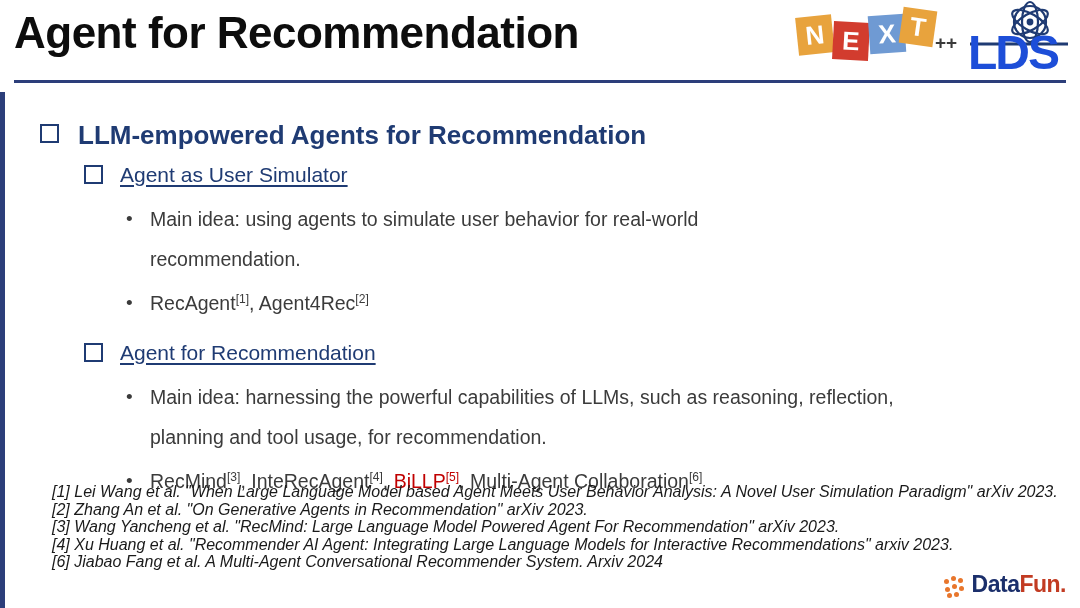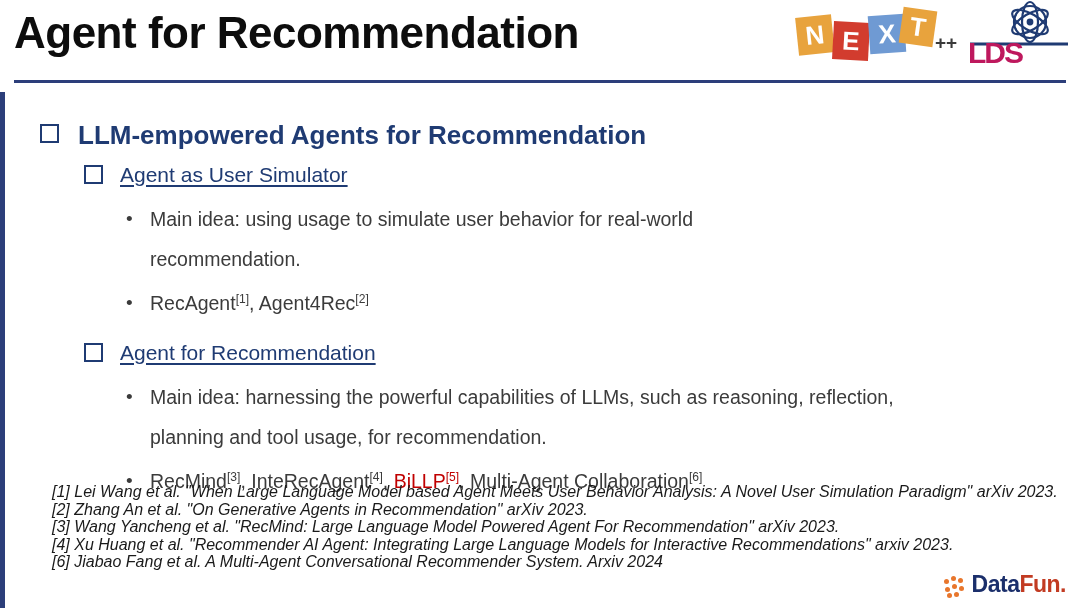--- a/index.html
+++ b/index.html
@@ -86,23 +86,23 @@
     position: absolute;
     left: 968px;
     top: 0px;
     width: 104px;
     height: 80px;
   }
   .lds-letters {
     position: absolute;
     left: 0;
     top: 30px;
-    font-size: 30px;
-    font-weight: bold;
-    color: #be185d;
+    font-size: 48px;
+    font-weight: bold;
+    color: #1d4ed8;
     letter-spacing: -2px;
     line-height: 46px;
   }
 
   
   .content {
     position: absolute;
     left: 0;
     top: 92px;
     width: 1080px;
@@ -253,21 +253,21 @@
     <span class="txt">LLM-empowered Agents for Recommendation</span>
   </div>
 
   <div class="l2" style="margin-top: 12px;">
     <span class="box-bullet"></span>
     <span class="txt">Agent as User Simulator</span>
   </div>
 
   <div class="l3" style="margin-top: 12px; width: 700px;">
     <span class="dot">•</span>
-    <span class="txt">Main idea: using usage to simulate user behavior for real-world recommendation.</span>
+    <span class="txt">Main idea: using agents to simulate user behavior for real-world recommendation.</span>
   </div>
 
   <div class="l3" style="margin-top: 4px;">
     <span class="dot">•</span>
     <span class="txt">RecAgent<sup>[1]</sup>, Agent4Rec<sup>[2]</sup></span>
   </div>
 
   <div class="l2" style="margin-top: 18px;">
     <span class="box-bullet"></span>
     <span class="txt">Agent for Recommendation</span>

